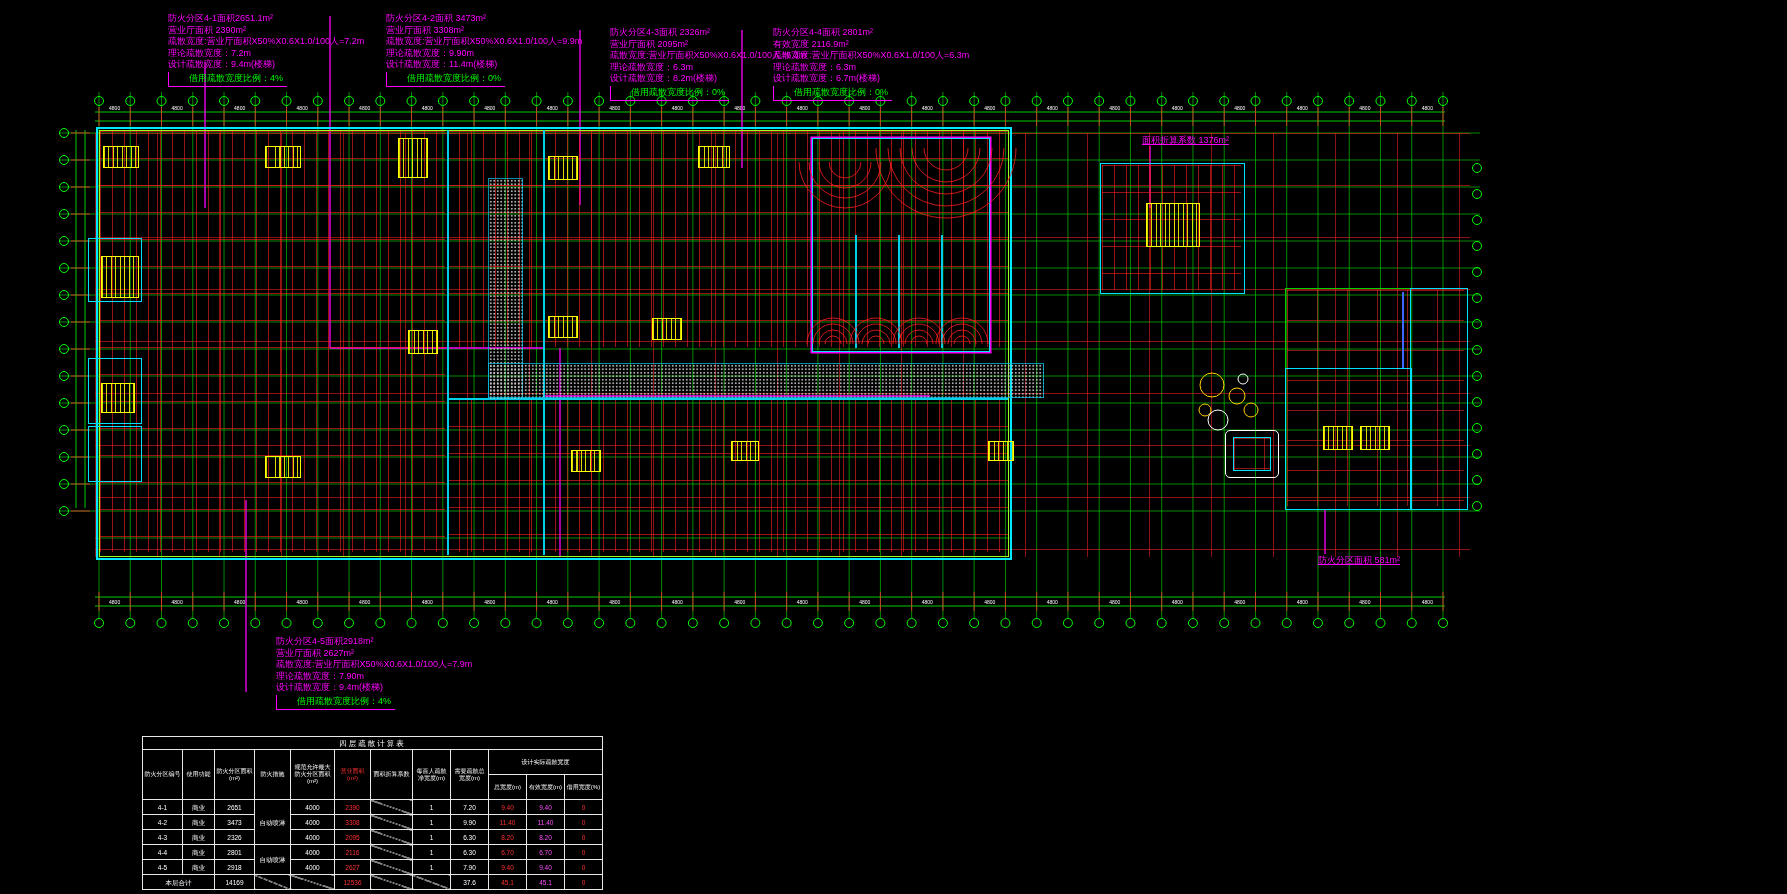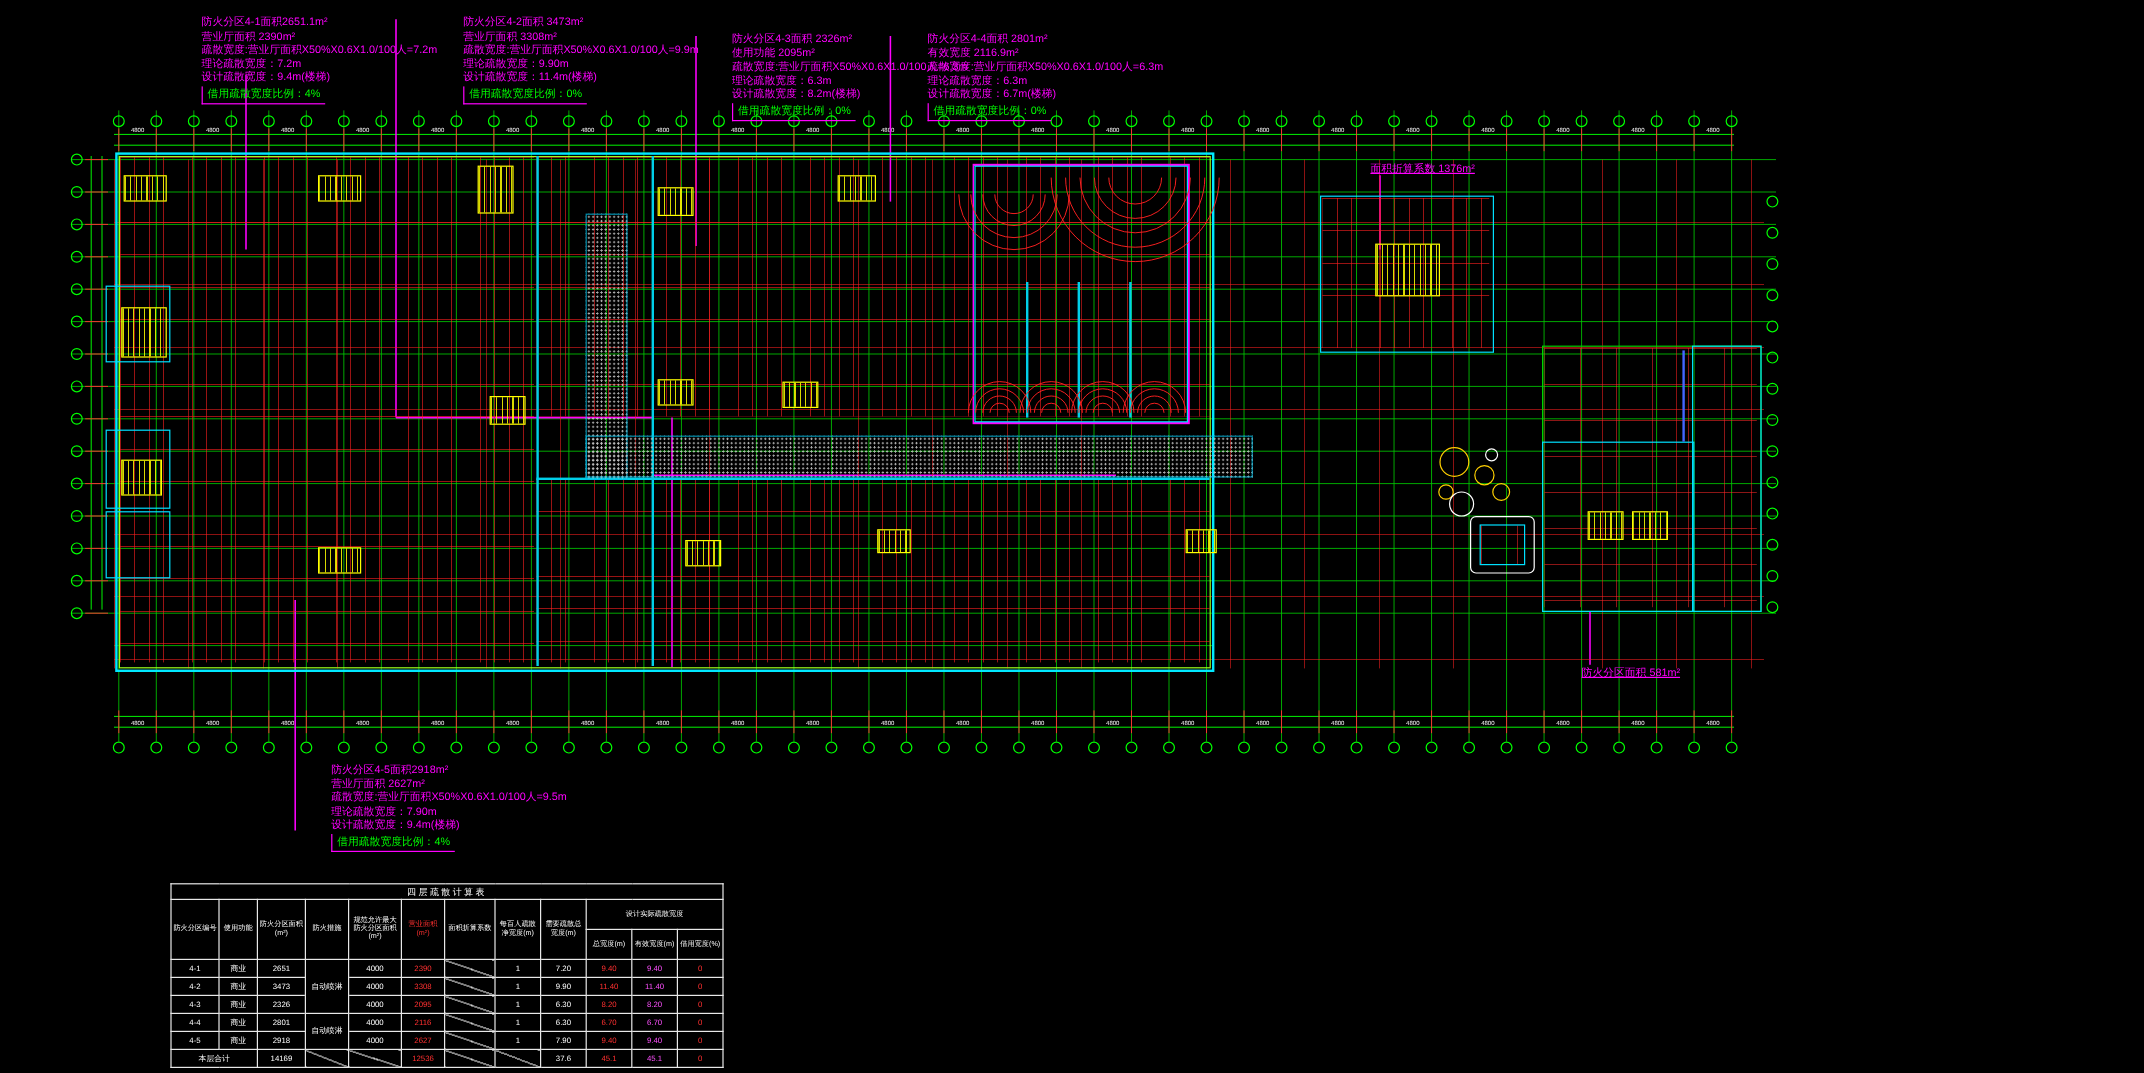--- a/index.html
+++ b/index.html
@@ -30,21 +30,21 @@
   .hatch{z-index:5;background-image:radial-gradient(rgba(200,200,200,.85) .7px, transparent .9px);
          background-size:3.5px 3.5px;border:1px solid rgba(0,190,230,.75);}
   
   .core{border:1.2px solid #ffff00;z-index:5;background-image:
      repeating-linear-gradient(to right, rgba(255,255,0,.85) 0 1px, transparent 1px 4.5px);}
   .blue-line{background:#4466ff;z-index:5;}
   
   .anno{position:absolute;color:#ff00ff;font-size:9px;line-height:11.5px;white-space:nowrap;z-index:10;margin-left:28px;}
   .anno div{height:11.5px;}
   .anno .borrow{color:#00ff00;display:inline-block;border-left:1.5px solid #ff00ff;
-                border-bottom:1.5px solid #ff00ff;padding:1px 4px 2px 4px;margin-top:1px;height:auto;}
+                border-bottom:1.5px solid #ff00ff;padding:1px 4px 2px 20px;margin-top:1px;height:auto;}
   .zlabel{position:absolute;color:#ff00ff;font-size:9px;white-space:nowrap;z-index:10;
           text-decoration:underline;}
   
   #title-wrap{position:absolute;left:795px;top:686px;z-index:10;white-space:nowrap;color:#ff00ff;}
   .title-text{display:inline-block;font-size:17px;letter-spacing:1px;border-bottom:1px solid #ff00ff;
               padding-bottom:2px;position:relative;}
   .title-text::after{content:"";position:absolute;left:0;right:0;bottom:-3px;
                      border-bottom:1px solid #ff00ff;}
   .title-scale{font-size:11px;margin-left:5px;vertical-align:baseline;}
   
@@ -614,23 +614,23 @@
             <td class="mag">45.1</td>
             <td class="red">0</td>
           </tr>
         </tbody>
       </table>
   </div>
 
   <div id="anno-root">
       <div class="anno" style="left: 140px; top: 13px;"><div>防火分区4-1面积2651.1m²</div><div>营业厅面积      2390m²</div><div>疏散宽度:营业厅面积X50%X0.6X1.0/100人=7.2m</div><div>理论疏散宽度：7.2m</div><div>设计疏散宽度：9.4m(楼梯)</div><div class="borrow">借用疏散宽度比例：4%</div></div>
       <div class="anno" style="left: 358px; top: 13px;"><div>防火分区4-2面积 3473m²</div><div>营业厅面积      3308m²</div><div>疏散宽度:营业厅面积X50%X0.6X1.0/100人=9.9m</div><div>理论疏散宽度：9.90m</div><div>设计疏散宽度：11.4m(楼梯)</div><div class="borrow">借用疏散宽度比例：0%</div></div>
-      <div class="anno" style="left: 582px; top: 27px;"><div>防火分区4-3面积 2326m²</div><div>使用功能      2095m²</div><div>疏散宽度:营业厅面积X50%X0.6X1.0/100人=6.3m</div><div>理论疏散宽度：6.3m</div><div>设计疏散宽度：8.2m(楼梯)</div><div class="borrow">借用疏散宽度比例：0%</div></div>
+      <div class="anno" style="left: 582px; top: 27px;"><div>防火分区4-3面积 2326m²</div><div>营业厅面积      2095m²</div><div>疏散宽度:营业厅面积X50%X0.6X1.0/100人=6.3m</div><div>理论疏散宽度：6.3m</div><div>设计疏散宽度：8.2m(楼梯)</div><div class="borrow">借用疏散宽度比例：0%</div></div>
       <div class="anno" style="left: 745px; top: 27px;"><div>防火分区4-4面积 2801m²</div><div>有效宽度    2116.9m²</div><div>疏散宽度:营业厅面积X50%X0.6X1.0/100人=6.3m</div><div>理论疏散宽度：6.3m</div><div>设计疏散宽度：6.7m(楼梯)</div><div class="borrow">借用疏散宽度比例：0%</div></div>
-      <div class="anno" style="left: 248px; top: 636px;"><div>防火分区4-5面积2918m²</div><div>营业厅面积      2627m²</div><div>疏散宽度:营业厅面积X50%X0.6X1.0/100人=9.5m</div><div>理论疏散宽度：7.90m</div><div>设计疏散宽度：9.4m(楼梯)</div><div class="borrow">借用疏散宽度比例：4%</div></div>
+      <div class="anno" style="left: 248px; top: 636px;"><div>防火分区4-5面积2918m²</div><div>营业厅面积      2627m²</div><div>疏散宽度:营业厅面积X50%X0.6X1.0/100人=7.9m</div><div>理论疏散宽度：7.90m</div><div>设计疏散宽度：9.4m(楼梯)</div><div class="borrow">借用疏散宽度比例：4%</div></div>
     </div>
 <div class="abs core" style="left: 103px; top: 146px; width: 34px; height: 20px;"></div>
     <div class="abs core" style="left: 265px; top: 146px; width: 34px; height: 20px;"></div>
     <div class="abs core" style="left: 398px; top: 138px; width: 28px; height: 38px;"></div>
     <div class="abs core" style="left: 548px; top: 156px; width: 28px; height: 22px;"></div>
     <div class="abs core" style="left: 698px; top: 146px; width: 30px; height: 20px;"></div>
     <div class="abs core" style="left: 408px; top: 330px; width: 28px; height: 22px;"></div>
     <div class="abs core" style="left: 548px; top: 316px; width: 28px; height: 20px;"></div>
     <div class="abs core" style="left: 652px; top: 318px; width: 28px; height: 20px;"></div>
     <div class="abs core" style="left: 101px; top: 256px; width: 36px; height: 40px;"></div>

